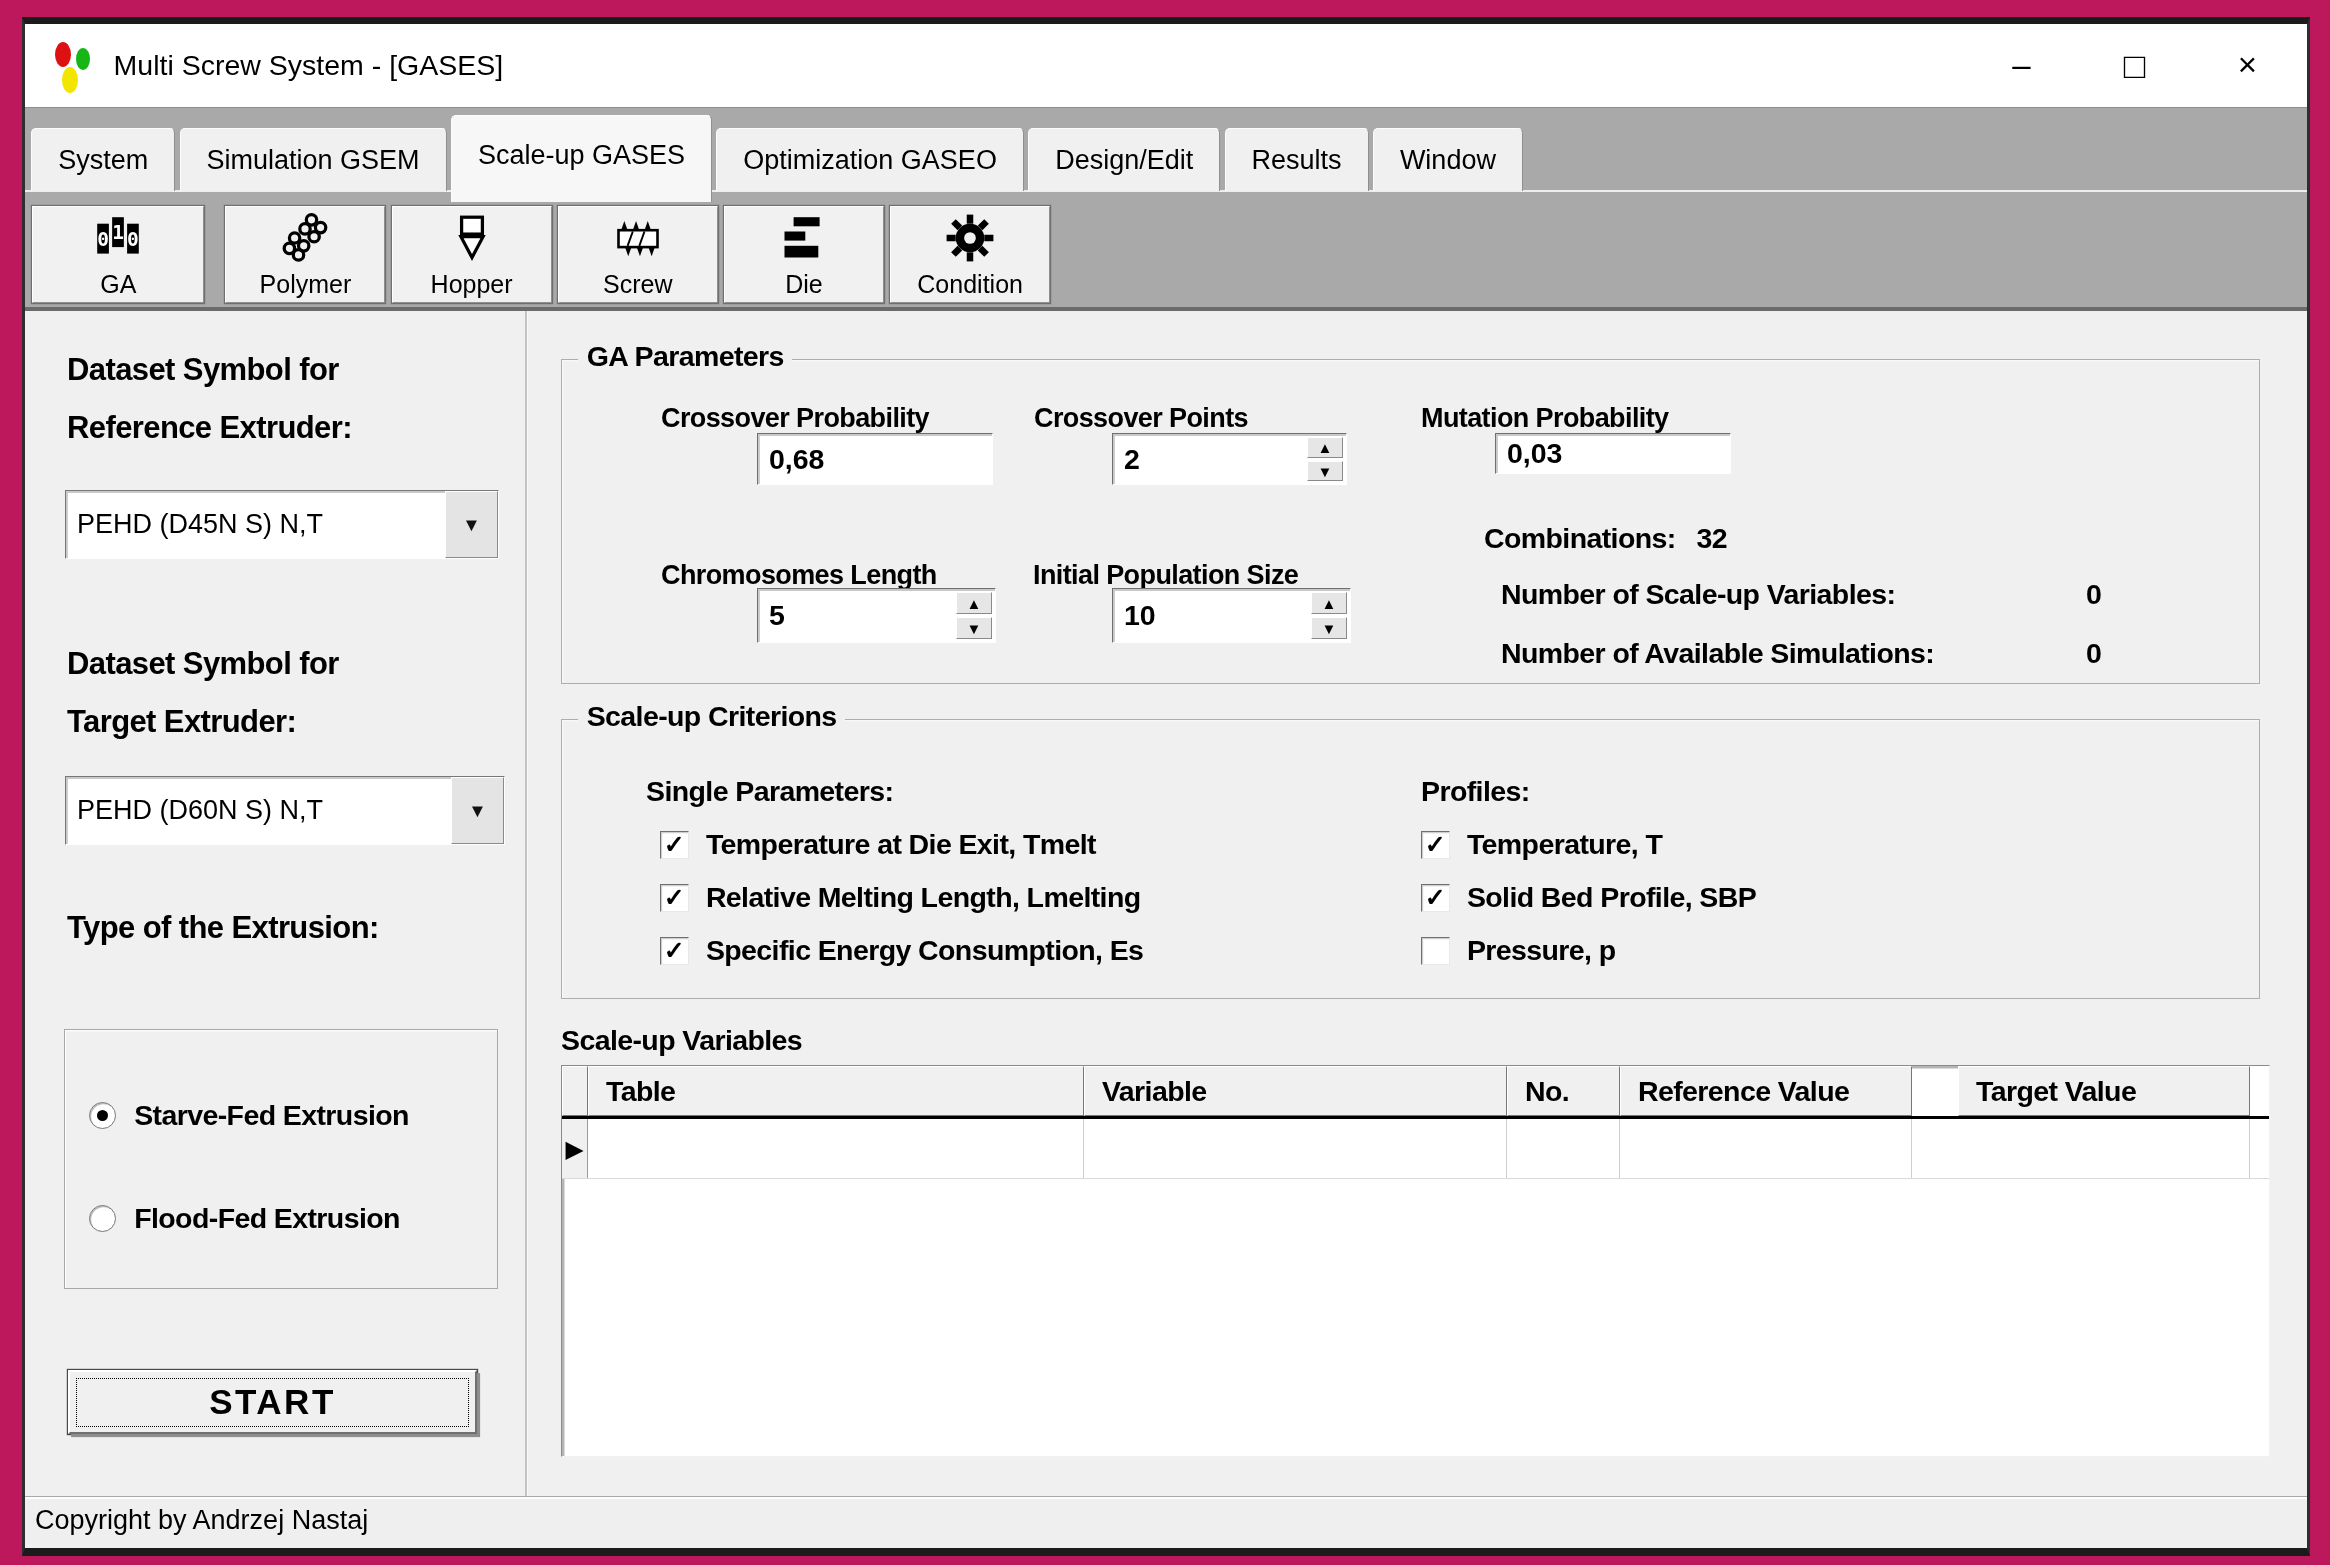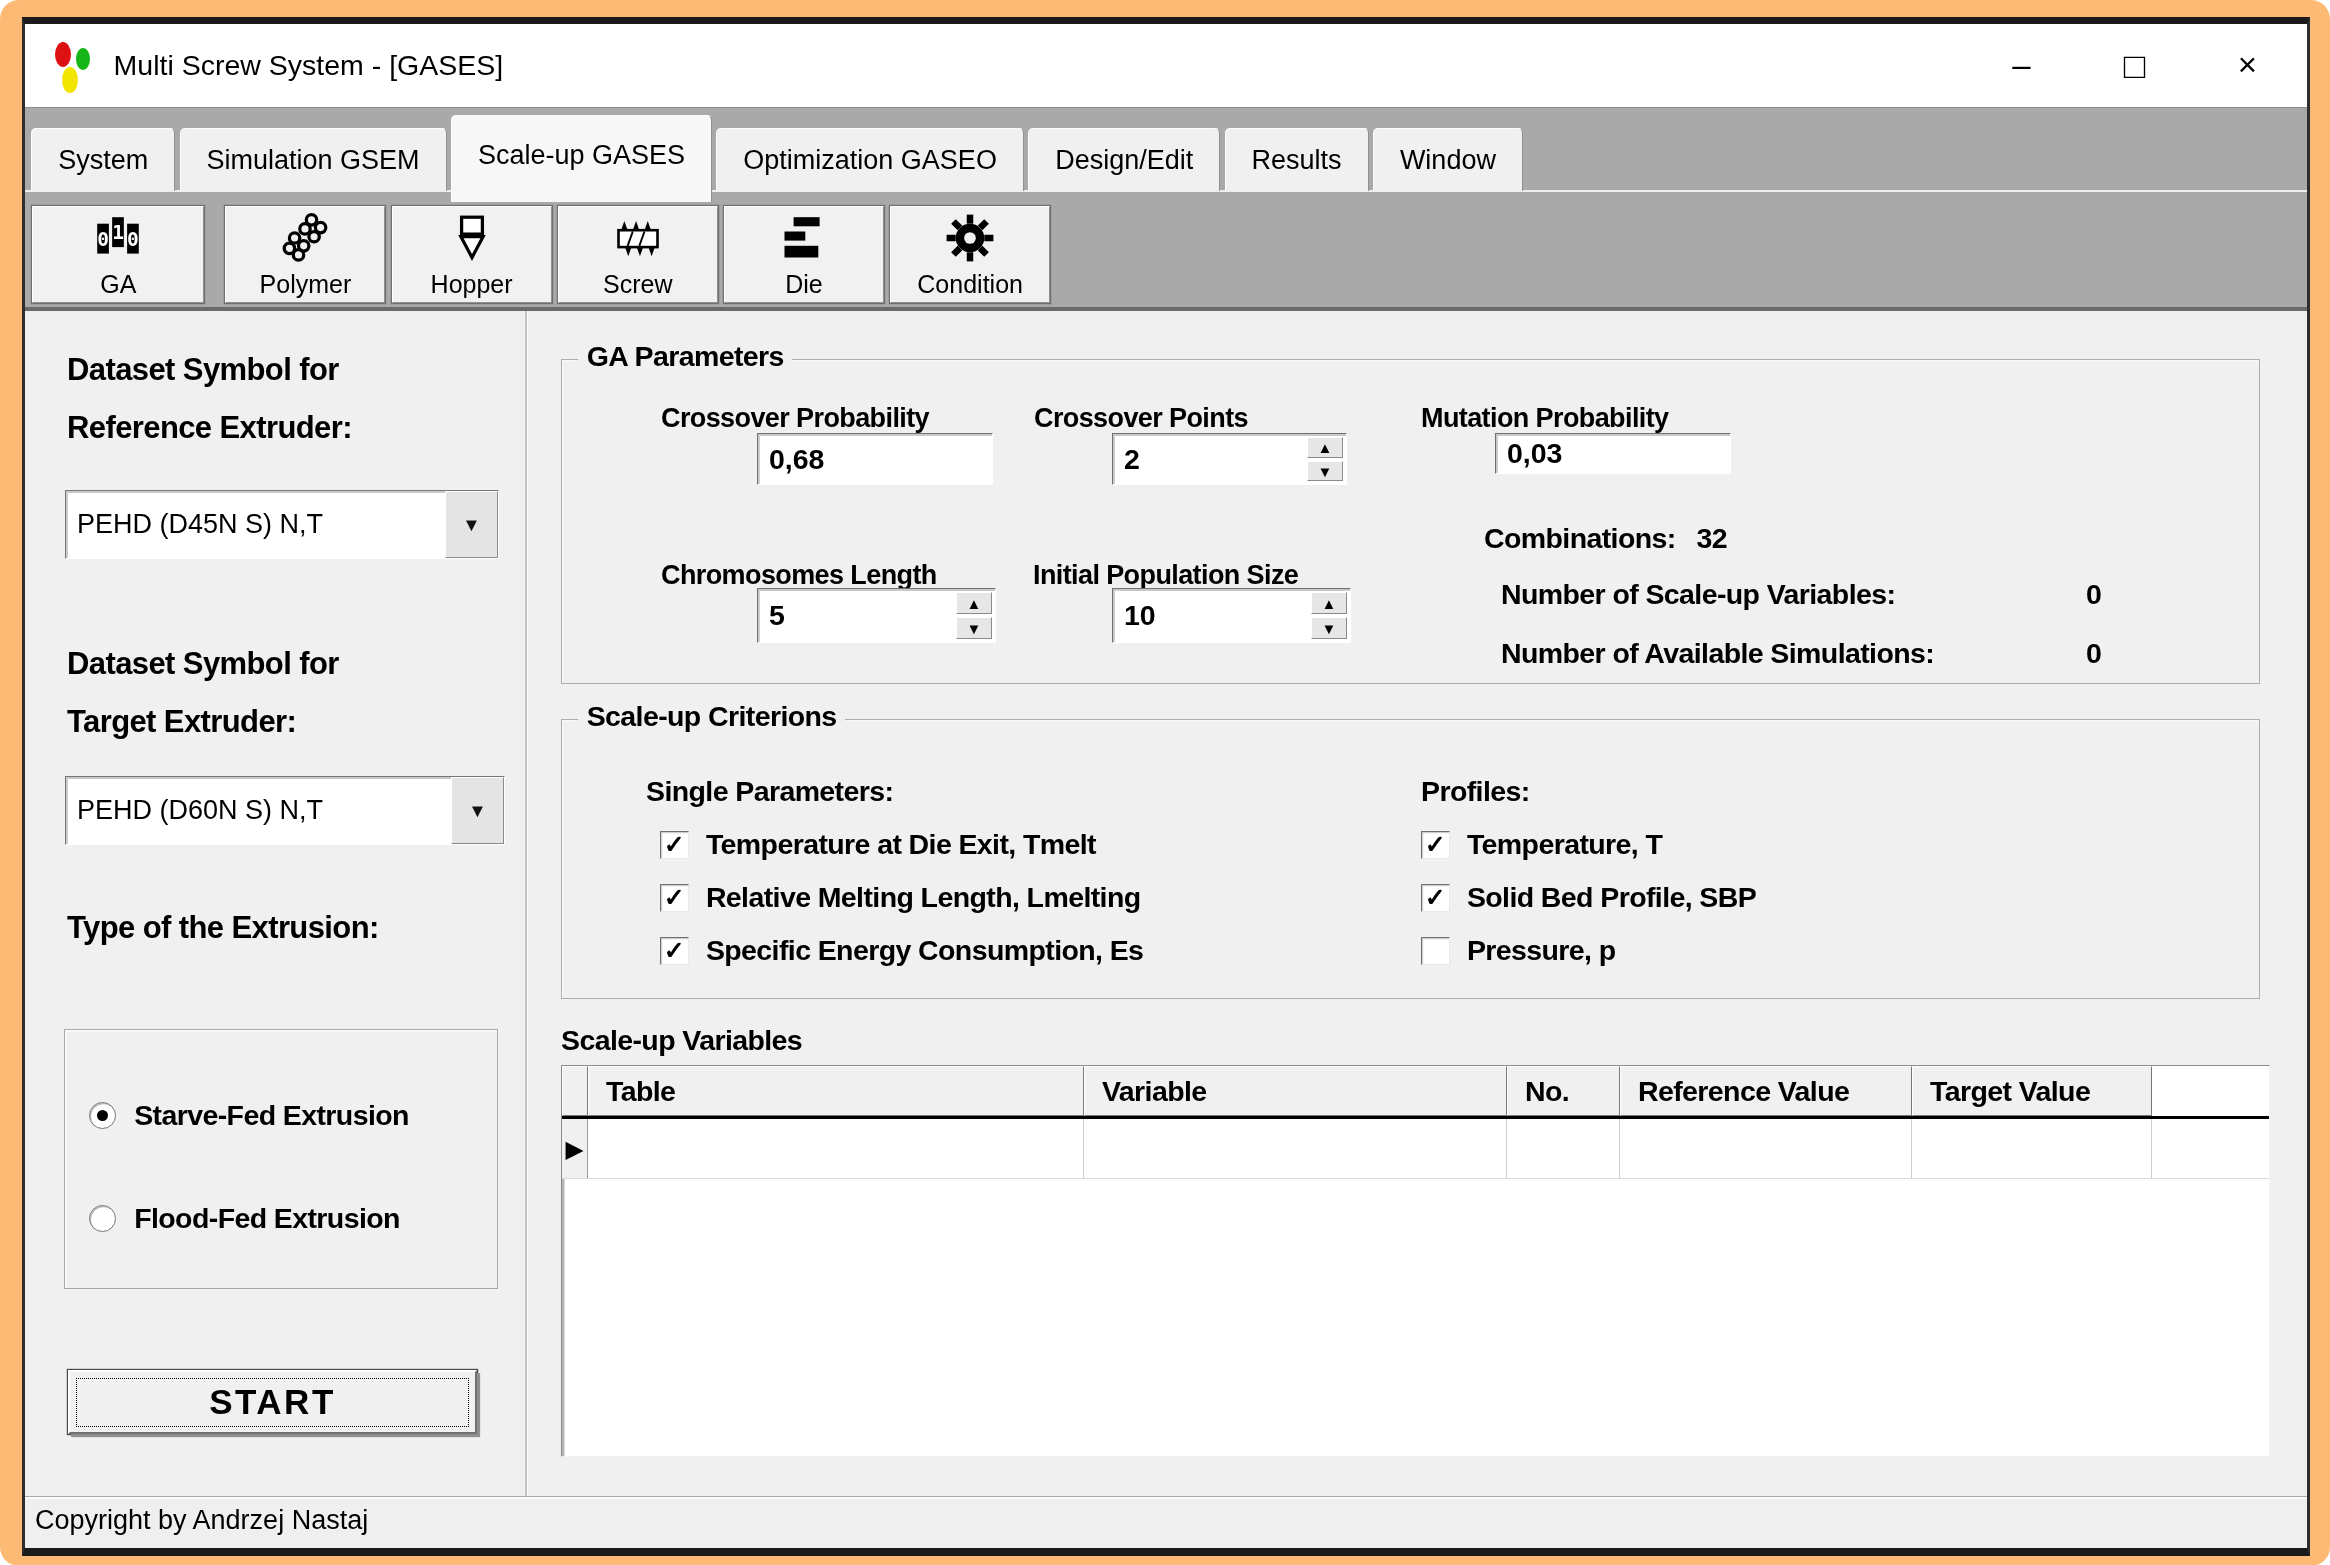--- a/index.html
+++ b/index.html
@@ -1,18 +1,18 @@
 <!DOCTYPE html>
 <html style="font-size:10px"><head>
 <meta charset="utf-8">
 <style>
   * { box-sizing: border-box; margin: 0; padding: 0; }
   html,body { background:#fff; }
-  .page { position:relative; width:2330px; height:1566px; background:#fdba74;
-          font-family:"Liberation Sans", sans-serif; color:#000; overflow:hidden;border-radius:19px; }
+  .page { position:relative; width:2330px; height:1566px; background:#be185d;
+          font-family:"Liberation Sans", sans-serif; color:#000; overflow:hidden; }
   .window { position:absolute; left:22px; top:17.4px; width:2288px; height:1539px;
             background:#f0f0f0; border:3.1px solid #2e2e2e; border-top:7.4px solid #1b1b1b;
             border-bottom:8px solid #1b1b1b; }
 
   
   .titlebar { height:83px; background:#ffffff; display:flex; align-items:center;
               padding:0 37px 0 30px; }
   .app-icon { width:40px; height:57px; position:relative; margin-right:18.6px; flex:none; }
   .app-icon .dot { position:absolute; border-radius:50%; }
   .dot-red    { left:0;  top:5px;  width:16px; height:25px; background:#dd1111; }
@@ -106,21 +106,21 @@
   .sv-label { position:absolute; left:536px; top:713px; font-size:28.5px; font-weight:bold; letter-spacing:-0.6px; }
   .sv-table { position:absolute; left:536px; top:754px; width:1709px; height:392px; background:#fff;
               border:1.9px solid; border-color:#8a8a8a #f2f2f2 #f2f2f2 #8a8a8a;
               box-shadow:inset 2.5px 2.5px 0 #b5b5b5; overflow:hidden; }
   .sv-header { display:flex; height:53px; border-bottom:3.7px solid #000; }
   .sv-h { background:#f0f0f0; border:1.9px solid; border-color:#fff #777 #777 #fff;
           display:flex; align-items:center; padding-left:17px; font-size:28.5px; font-weight:bold;
           letter-spacing:-0.6px; flex:none; white-space:nowrap; overflow:hidden; }
   .sv-corner { width:26px; padding:0; }
   .w-table { width:496px; } .w-var { width:423px; } .w-no { width:113px; }
-  .w-ref { width:292px; } .w-tgt { width:240px; }
+  .w-ref { width:292px; } .w-tgt { width:292px;margin-left:46px; }
   .sv-filler { flex:1; background:#fff; border:none; }
   .sv-row { display:flex; height:60px; border-bottom:1.9px solid #d9d9d9; }
   .sv-sel { width:26px; background:#f0f0f0; border-right:1.9px solid #9a9a9a;
             display:flex; align-items:center; justify-content:center; font-size:23.6px; flex:none; }
   .sv-c { border-right:1.2px solid #cfcfcf; flex:none; }
 
   
   .statusbar { height:47px; background:#efefef; border-top:1.9px solid #a8a8a8;
                box-shadow:inset 0 1.9px 0 #fdfdfd; display:flex; align-items:center;
                padding-left:10px; font-size:27px; }

